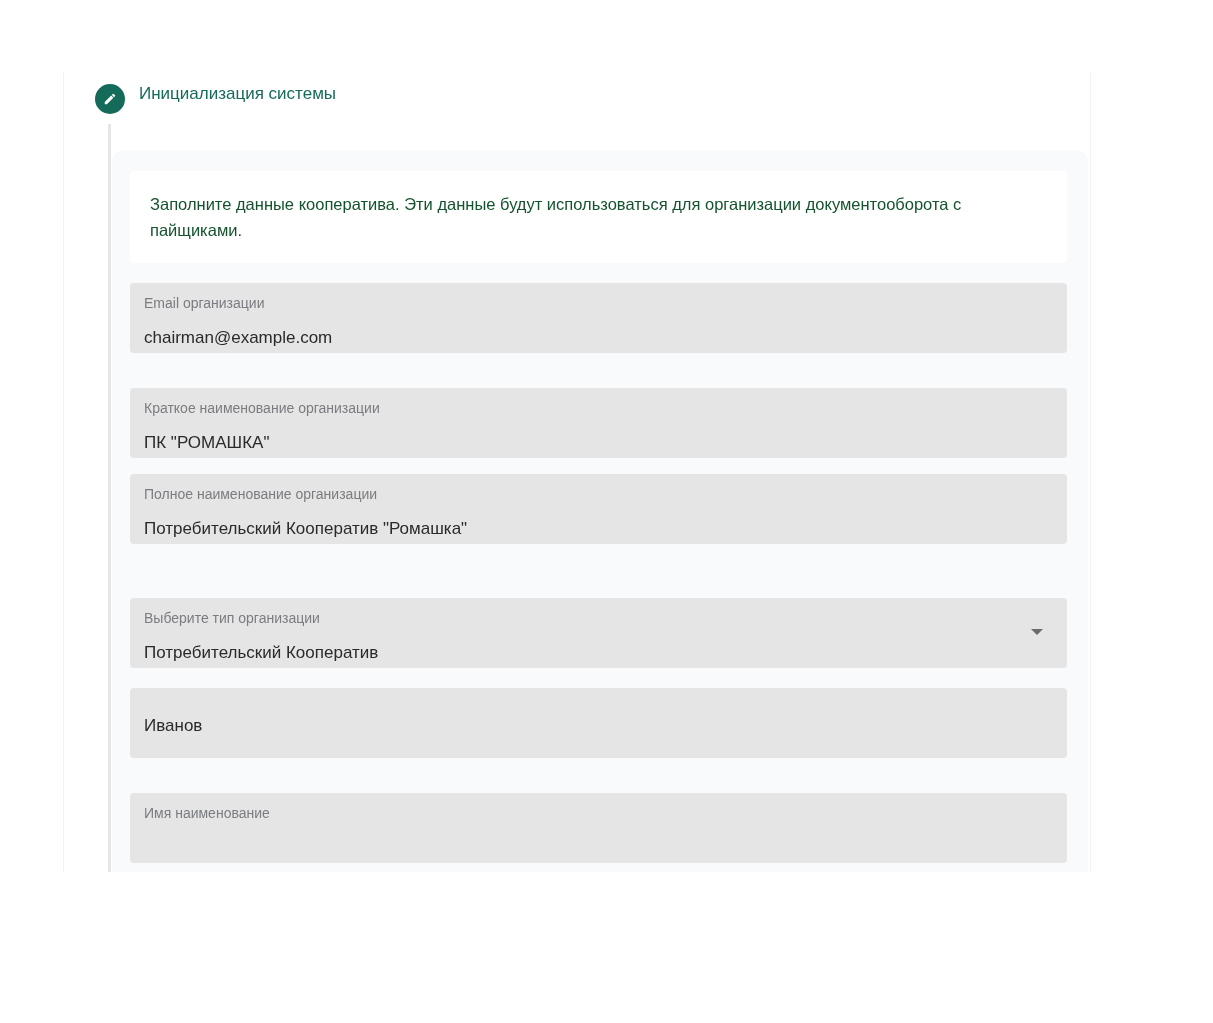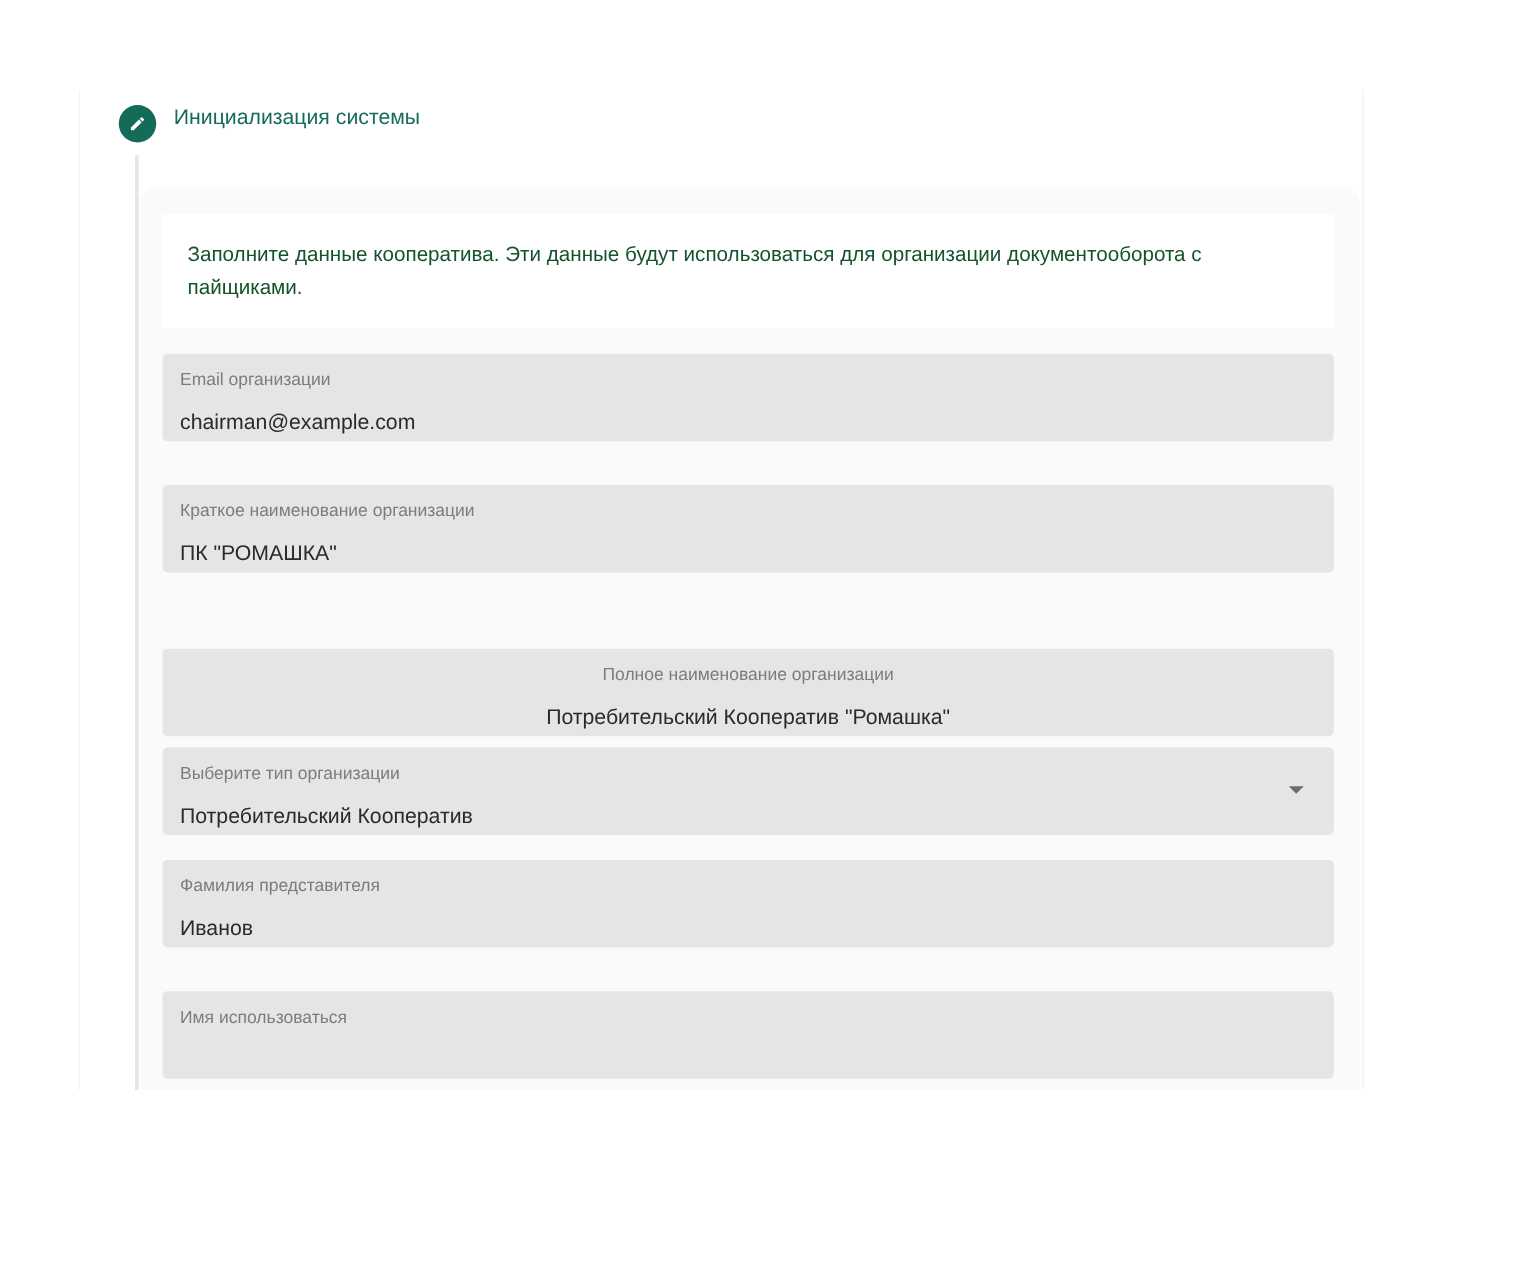--- a/index.html
+++ b/index.html
@@ -63,31 +63,30 @@
 <div class="field" style="top:283px;">
   <div class="field-label">Email организации</div>
   <div class="field-value">chairman@example.com</div>
 </div>
 
 <div class="field" style="top:388px;">
   <div class="field-label">Краткое наименование организации</div>
   <div class="field-value">ПК "РОМАШКА"</div>
 </div>
 
-<div class="field" style="top:519px;text-align:center;">
+<div class="field" style="top:474px;">
   <div class="field-label">Полное наименование организации</div>
   <div class="field-value">Потребительский Кооператив "Ромашка"</div>
 </div>
 
 <div class="field" style="top:598px; cursor:pointer;">
   <div class="field-label">Выберите тип организации</div>
   <div class="field-value">Потребительский Кооператив</div>
   <div class="dropdown-arrow"></div>
 </div>
 
 <div class="field" style="top:688px;">
-  <div class="field-label">Фамилия представителя</div>
   <div class="field-value">Иванов</div>
 </div>
 
 <div class="field" style="top:793px;">
-  <div class="field-label">Имя использоваться</div>
+  <div class="field-label">Имя наименование</div>
 </div>
 
 </body></html>

